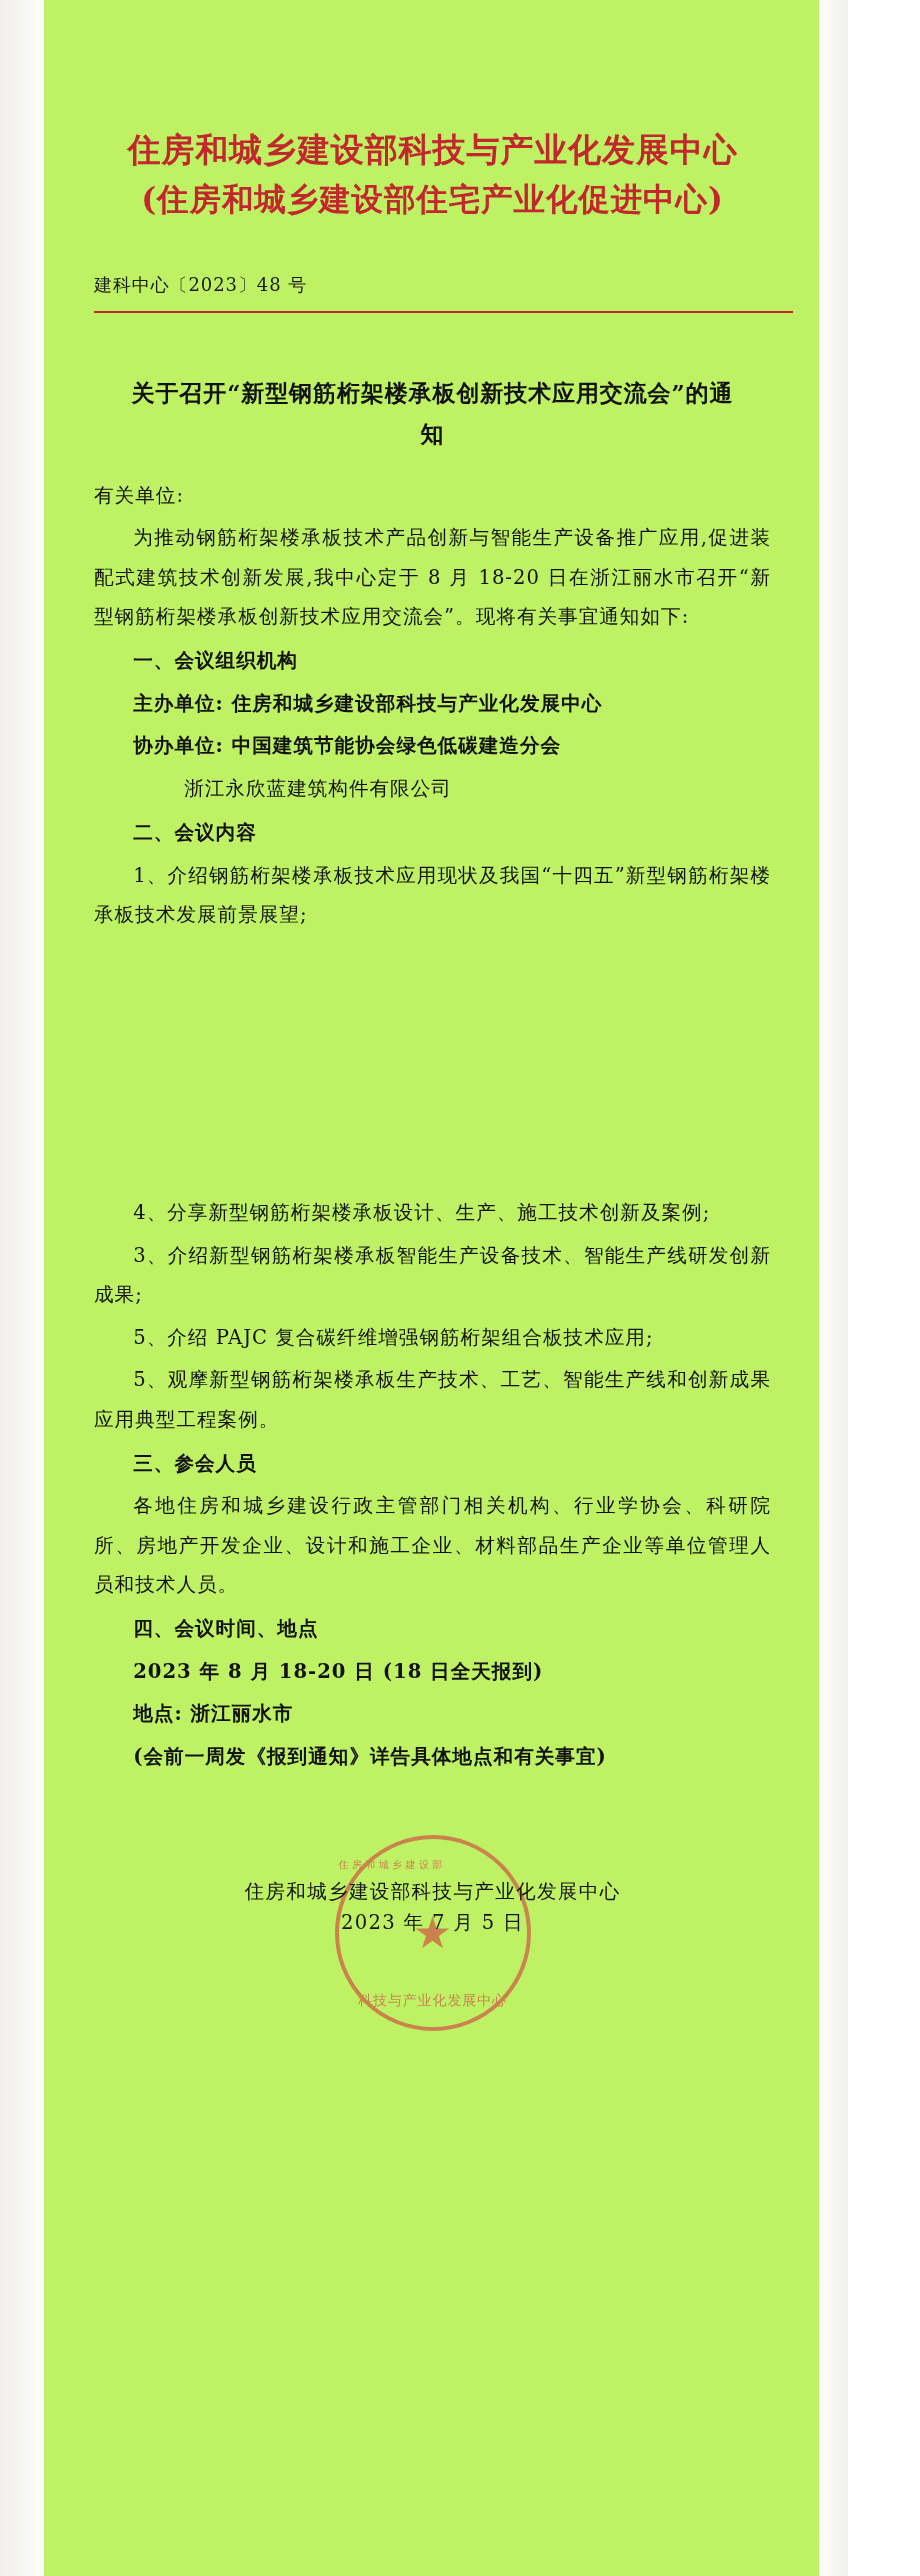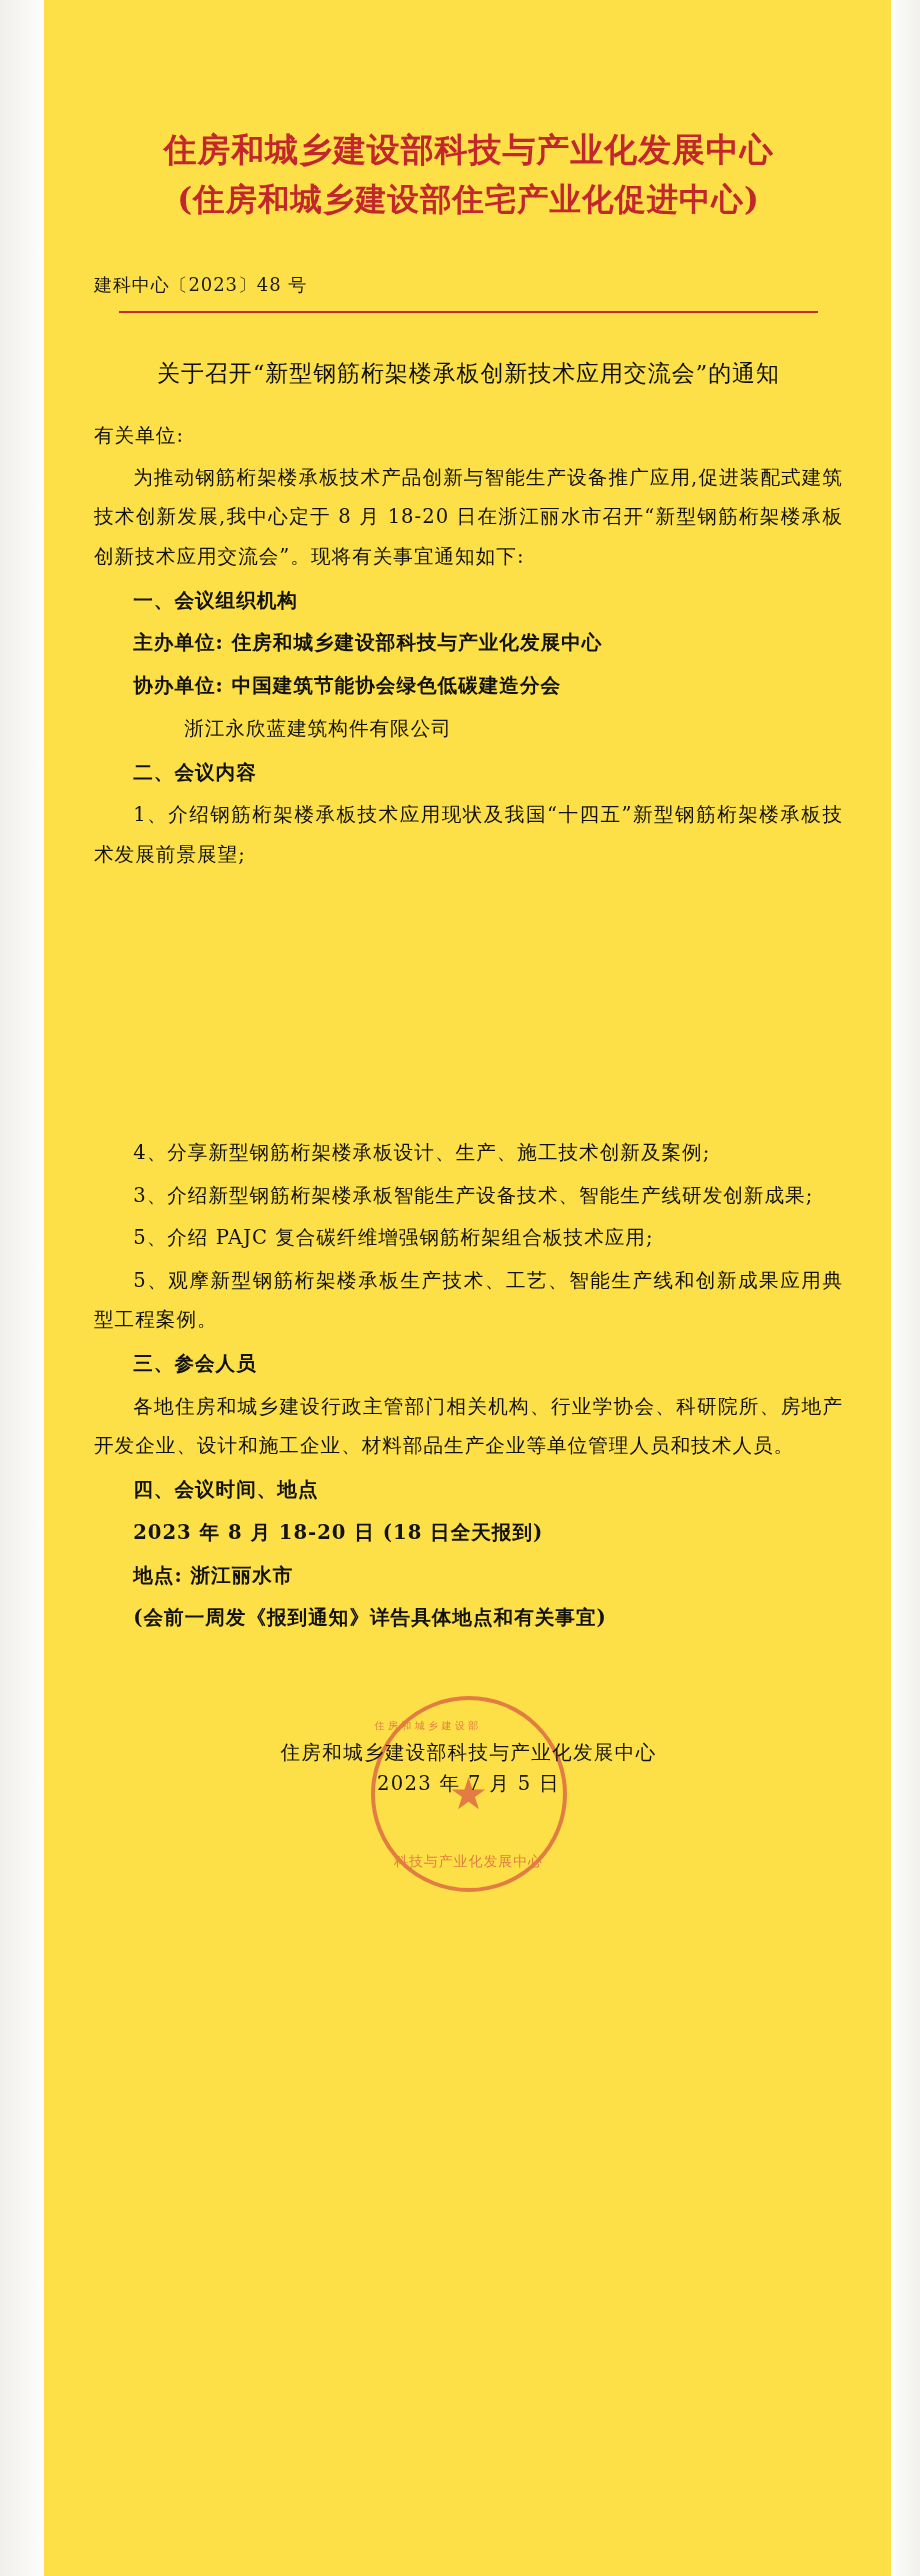--- a/index.html
+++ b/index.html
@@ -8,23 +8,23 @@
     background: #ffffff;
   }
   body {
     width: 920px;
     min-height: 2576px;
     font-family: "DejaVu Serif", "Liberation Serif", serif;
     position: relative;
   }
   .page {
     position: relative;
-    width: 920px;
+    width: 848px;
     min-height: 2576px;
-    background: #fde047;
+    background: #bef264;
     overflow: hidden;
   }
   
   .scan-edge-left {
     position: absolute;
     left: 0; top: 0; bottom: 0;
     width: 44px;
     background: linear-gradient(to right, #f0efeb, #fdfdfb);
   }
   .scan-edge-right {
@@ -76,24 +76,24 @@
   }
   .red-rule {
     margin: 5.1px auto 0 auto;
     width: 699px;
     height: 2.6px;
     background: #c1272d;
   }
 
   
   .doc-title {
-    margin-top: 40px;
+    margin-top: 60px;
     text-align: center;
     font-size: 23px;
-    font-weight: normal;
+    font-weight: bold;
     line-height: 1.75;
     color: #111;
     letter-spacing: 0.9px;
     padding: 0 34px;
   }
 
   
   .body-text {
     margin-top: 22px;
     font-size: 19.6px;

